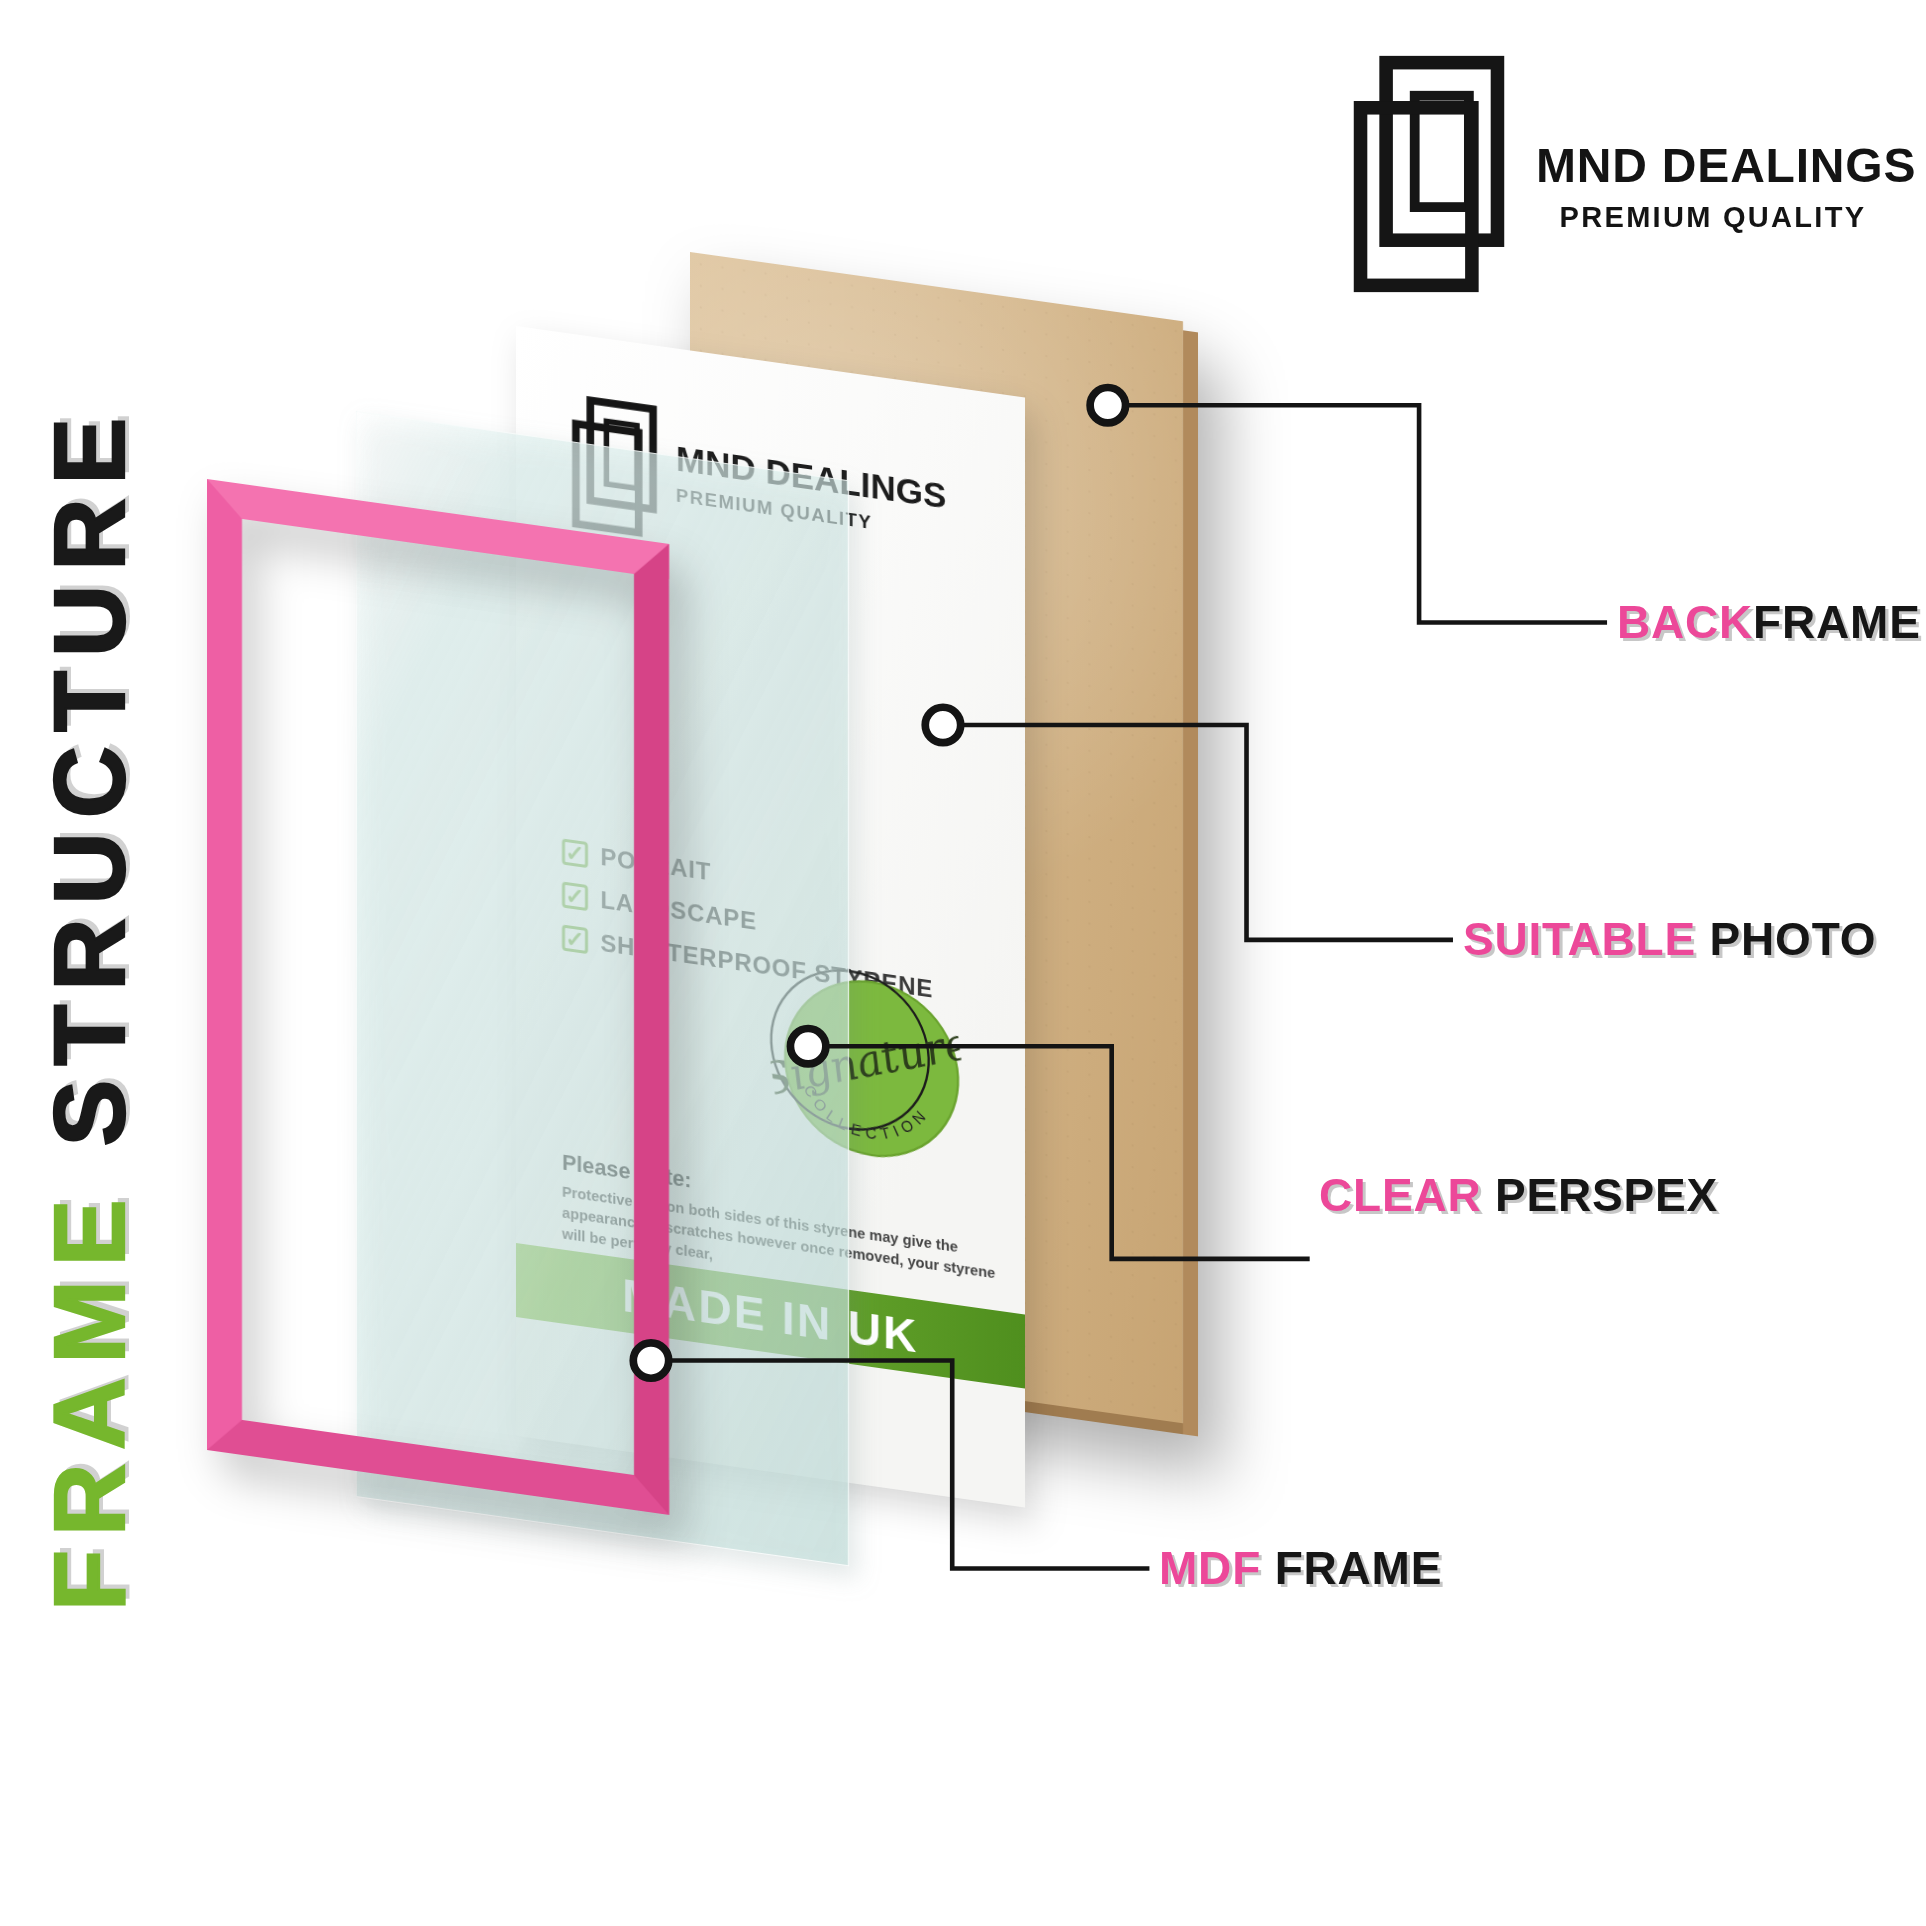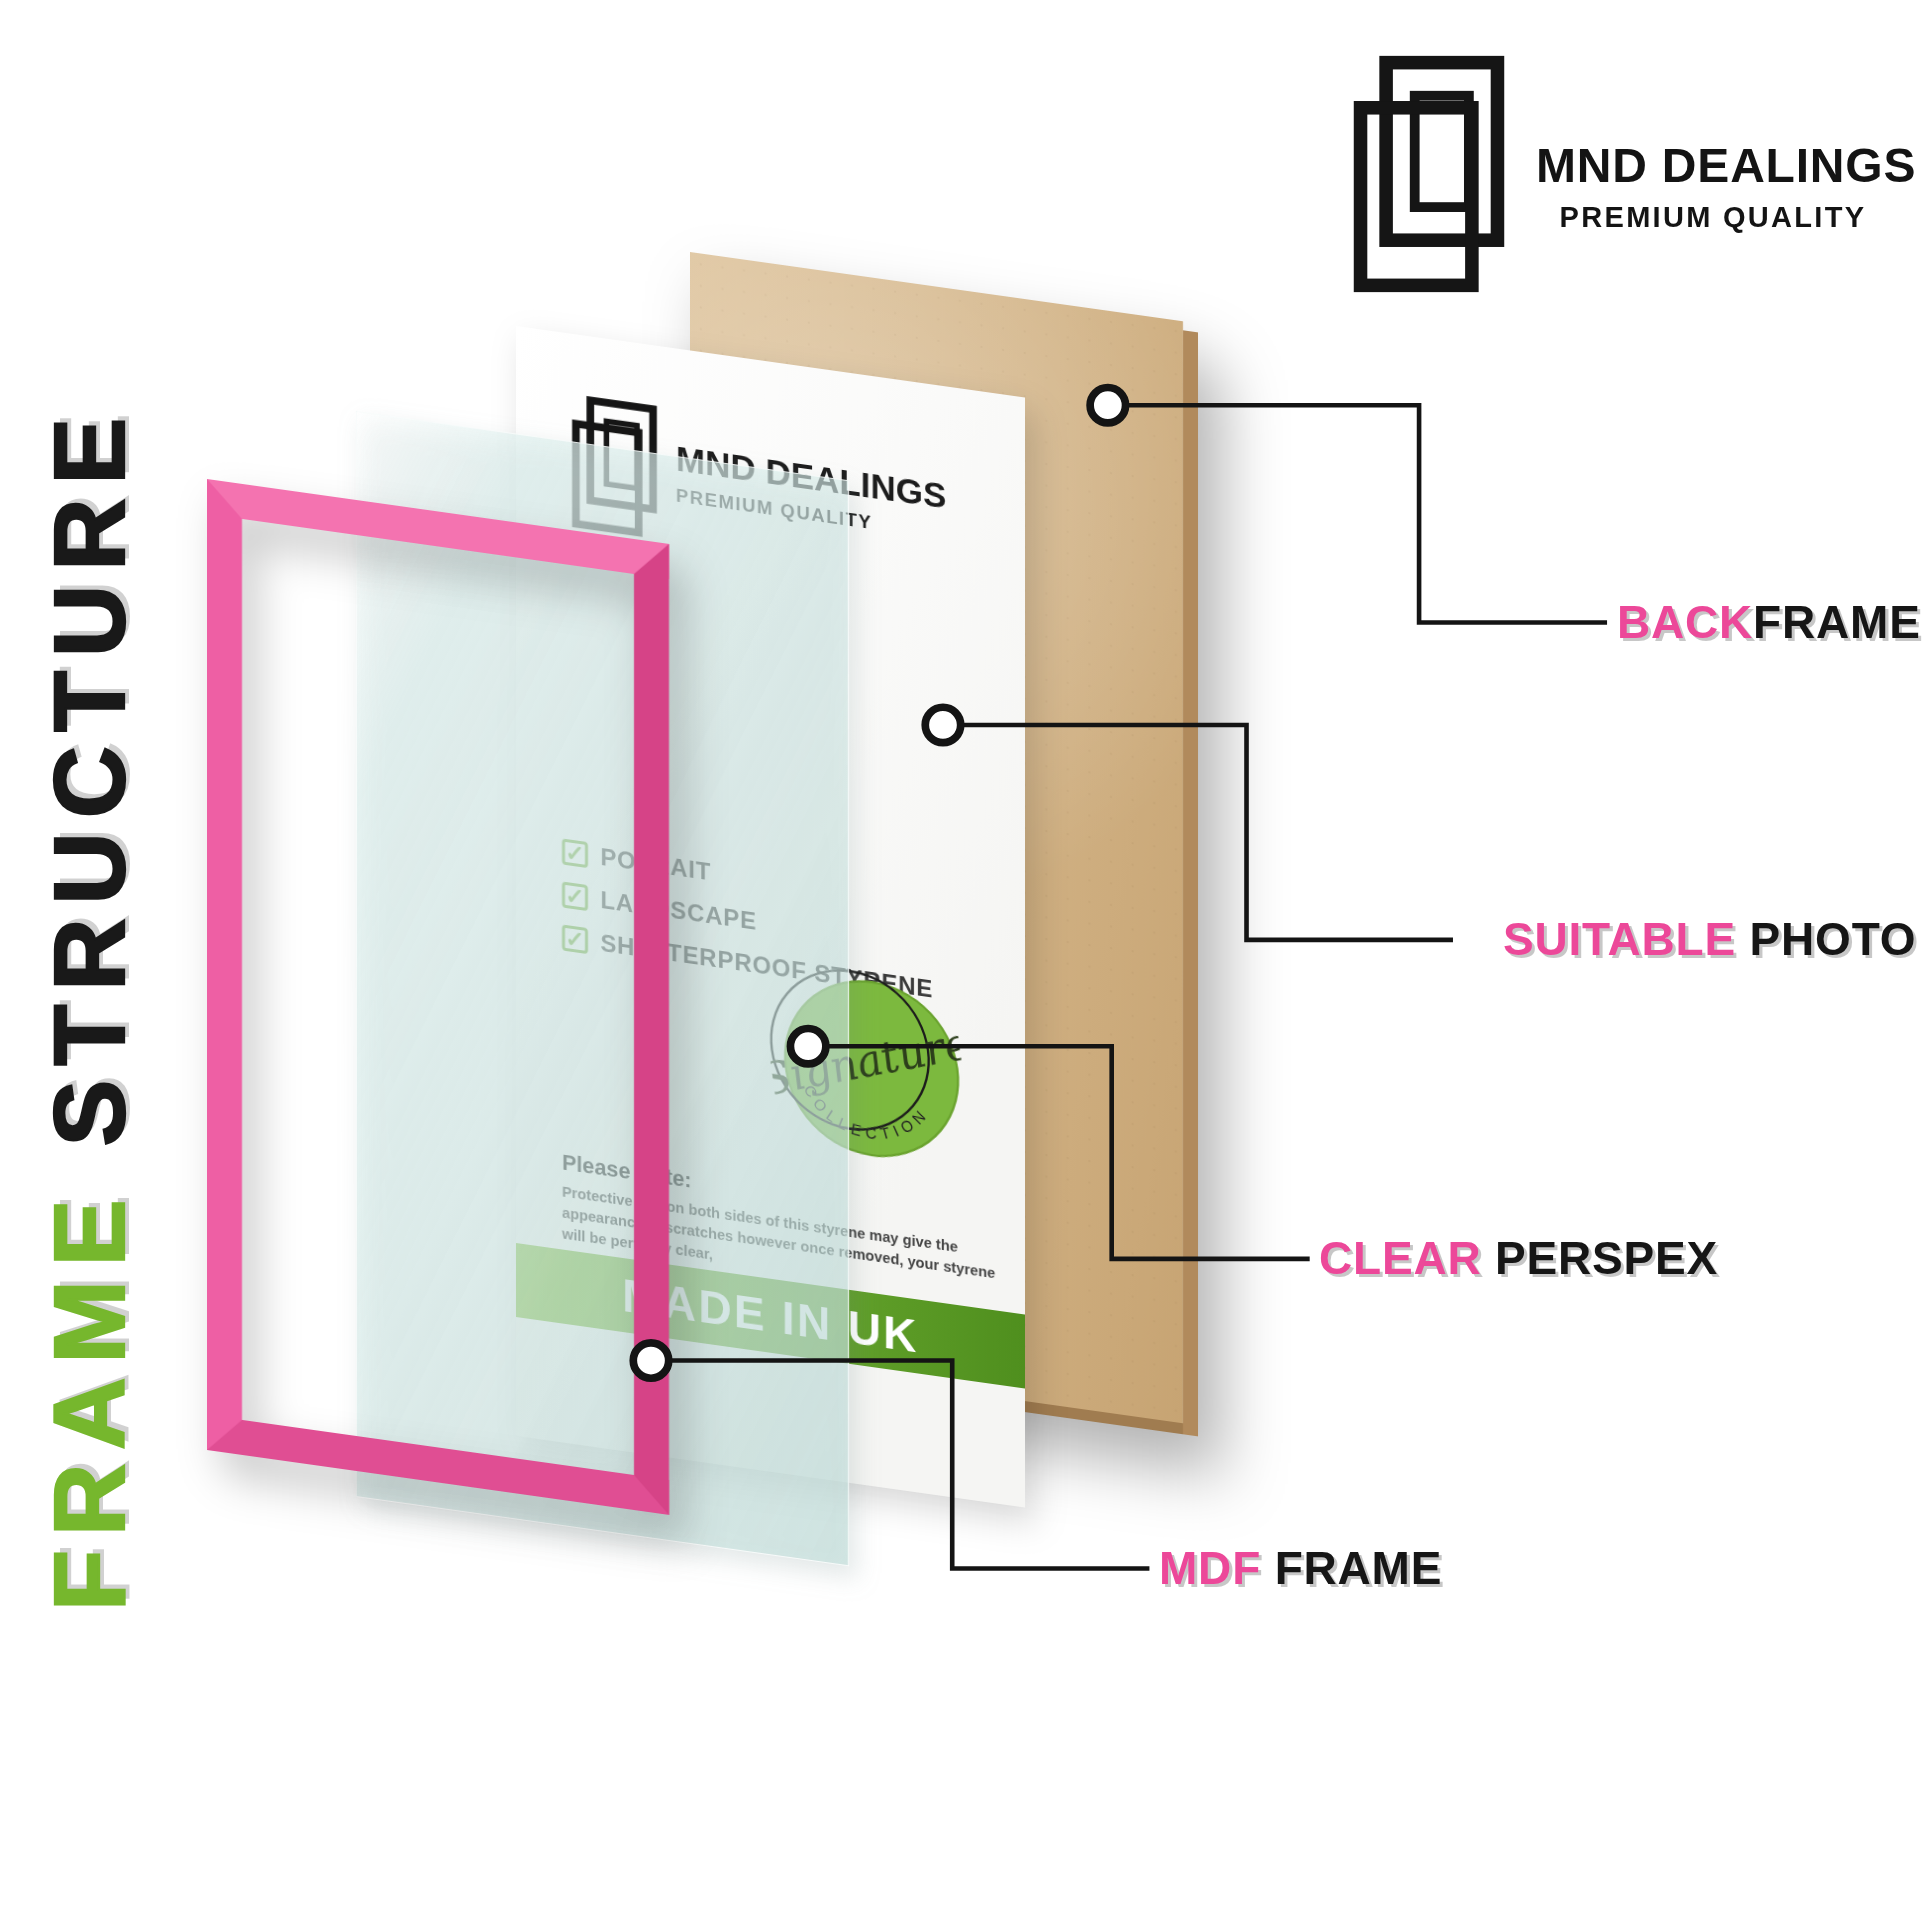--- a/index.html
+++ b/index.html
@@ -87,22 +87,22 @@
 
   .badge { position:absolute; left:254px; top:593px; width:193px; height:193px; transform:rotate(-8deg); }
 
   
   .lines { position:absolute; left:0; top:0; z-index:6; pointer-events:none; }
   .callout-label { position:absolute; z-index:7; font-size:46px; font-weight:700; white-space:nowrap;
                    letter-spacing:0.8px; text-shadow:3.1px 3.1px 0 rgba(0,0,0,0.22); }
   .callout-label .g { color:#ec4899; }
   .callout-label .k { color:#161616; }
   .lbl-backboard { left:1617px; top:595px; }
-  .lbl-photo     { left:1463px; top:912px;margin-left:40px; }
-  .lbl-perspex   { left:1319px; top:1231px; }
+  .lbl-photo     { left:1463px; top:912px; }
+  .lbl-perspex   { left:1319px; top:1168px; }
   .lbl-frame     { left:1159px; top:1541px; }
 
   .sig-script { font-family:"DejaVu Serif", serif; font-style:italic; }
 </style>
 </head>
 <body>
 
 <div class="canvas">
 
   <div class="vtitle">

